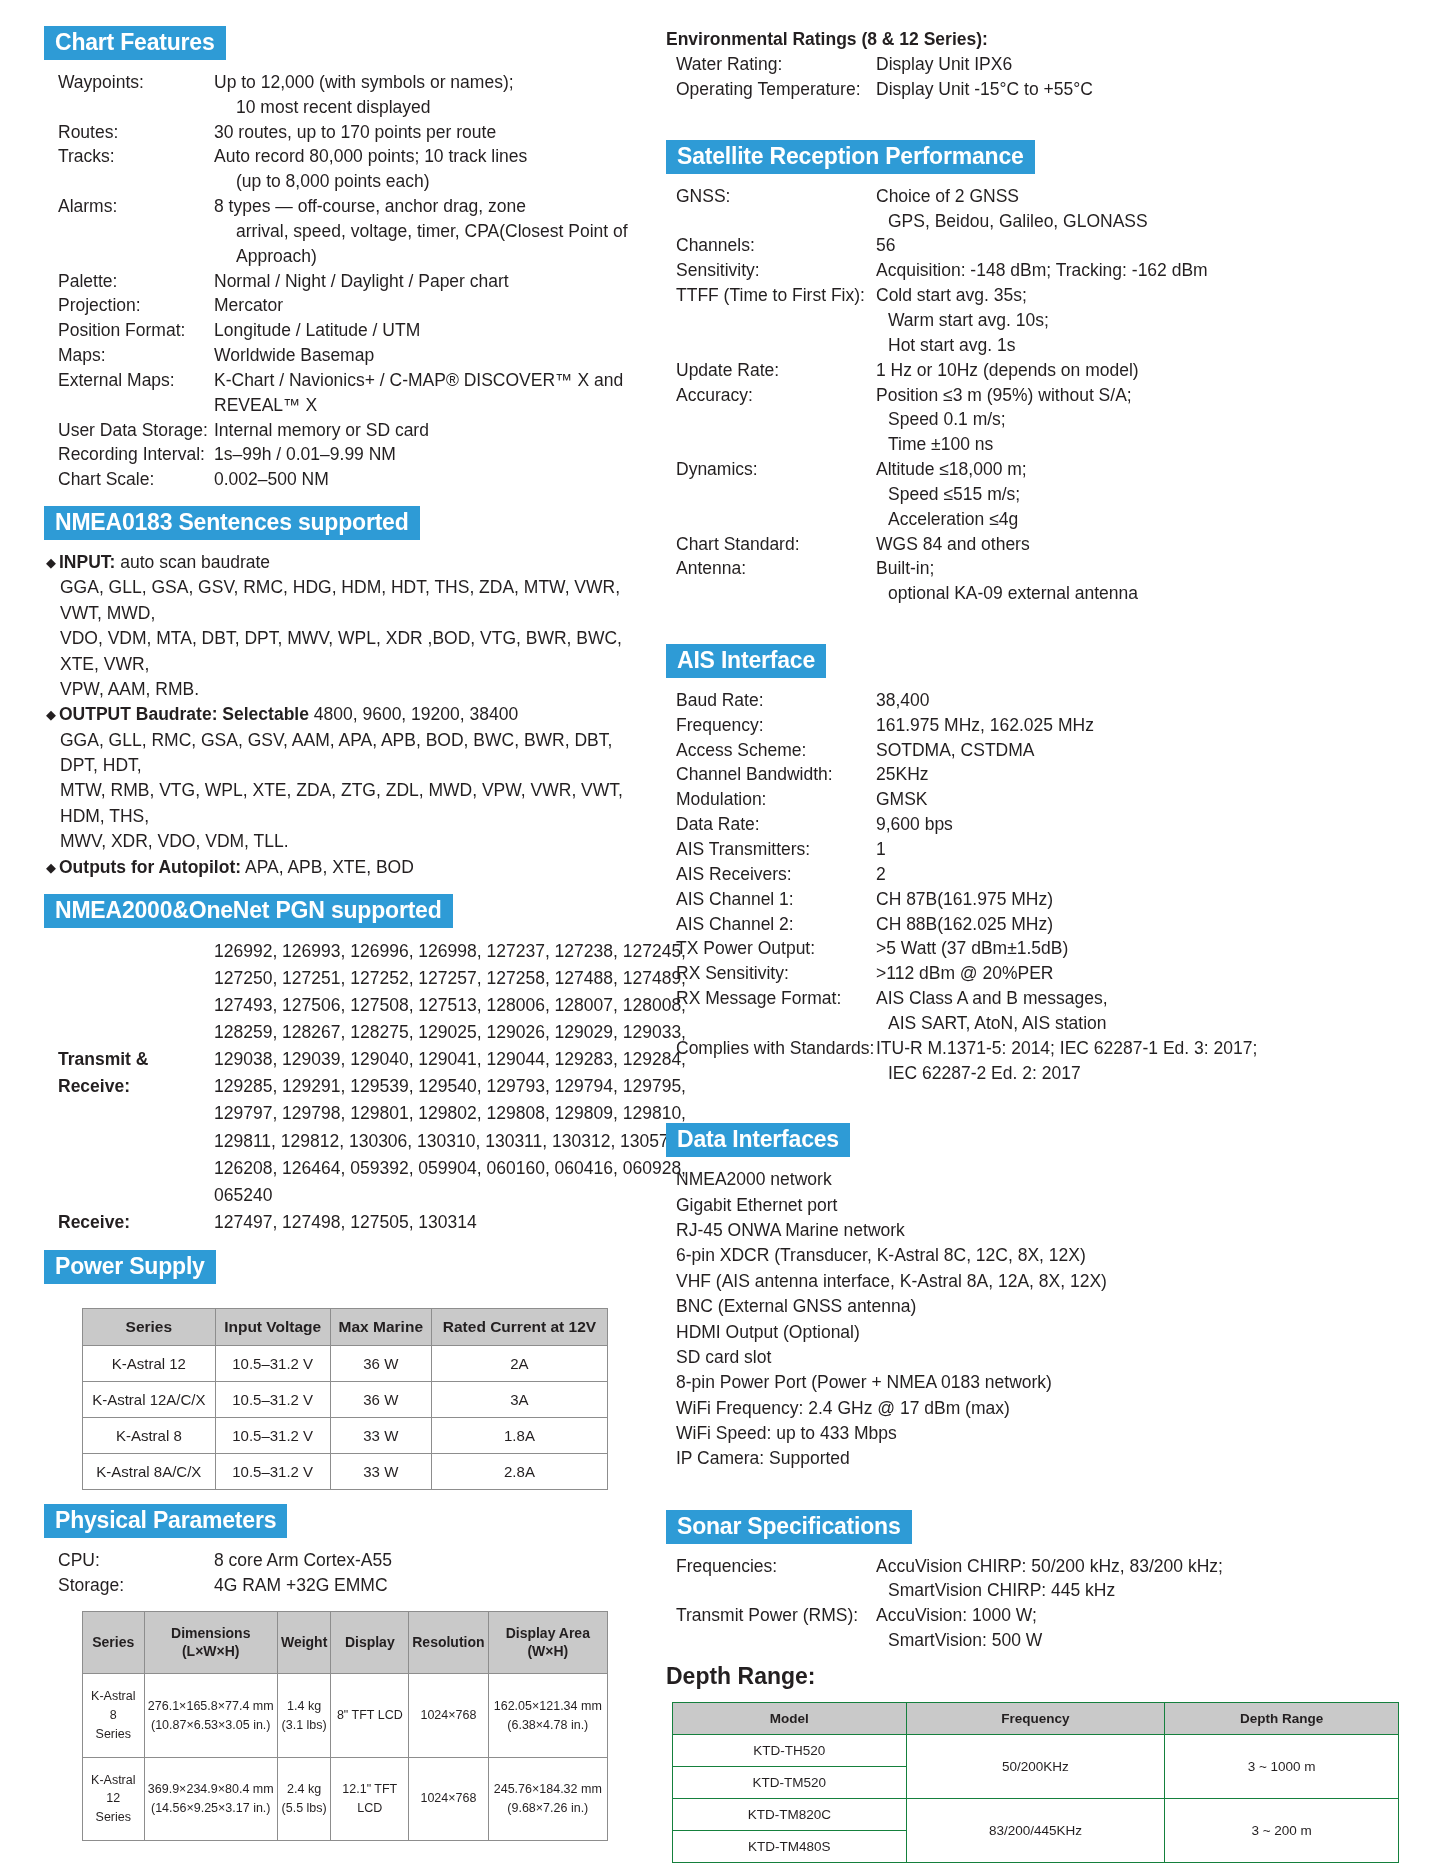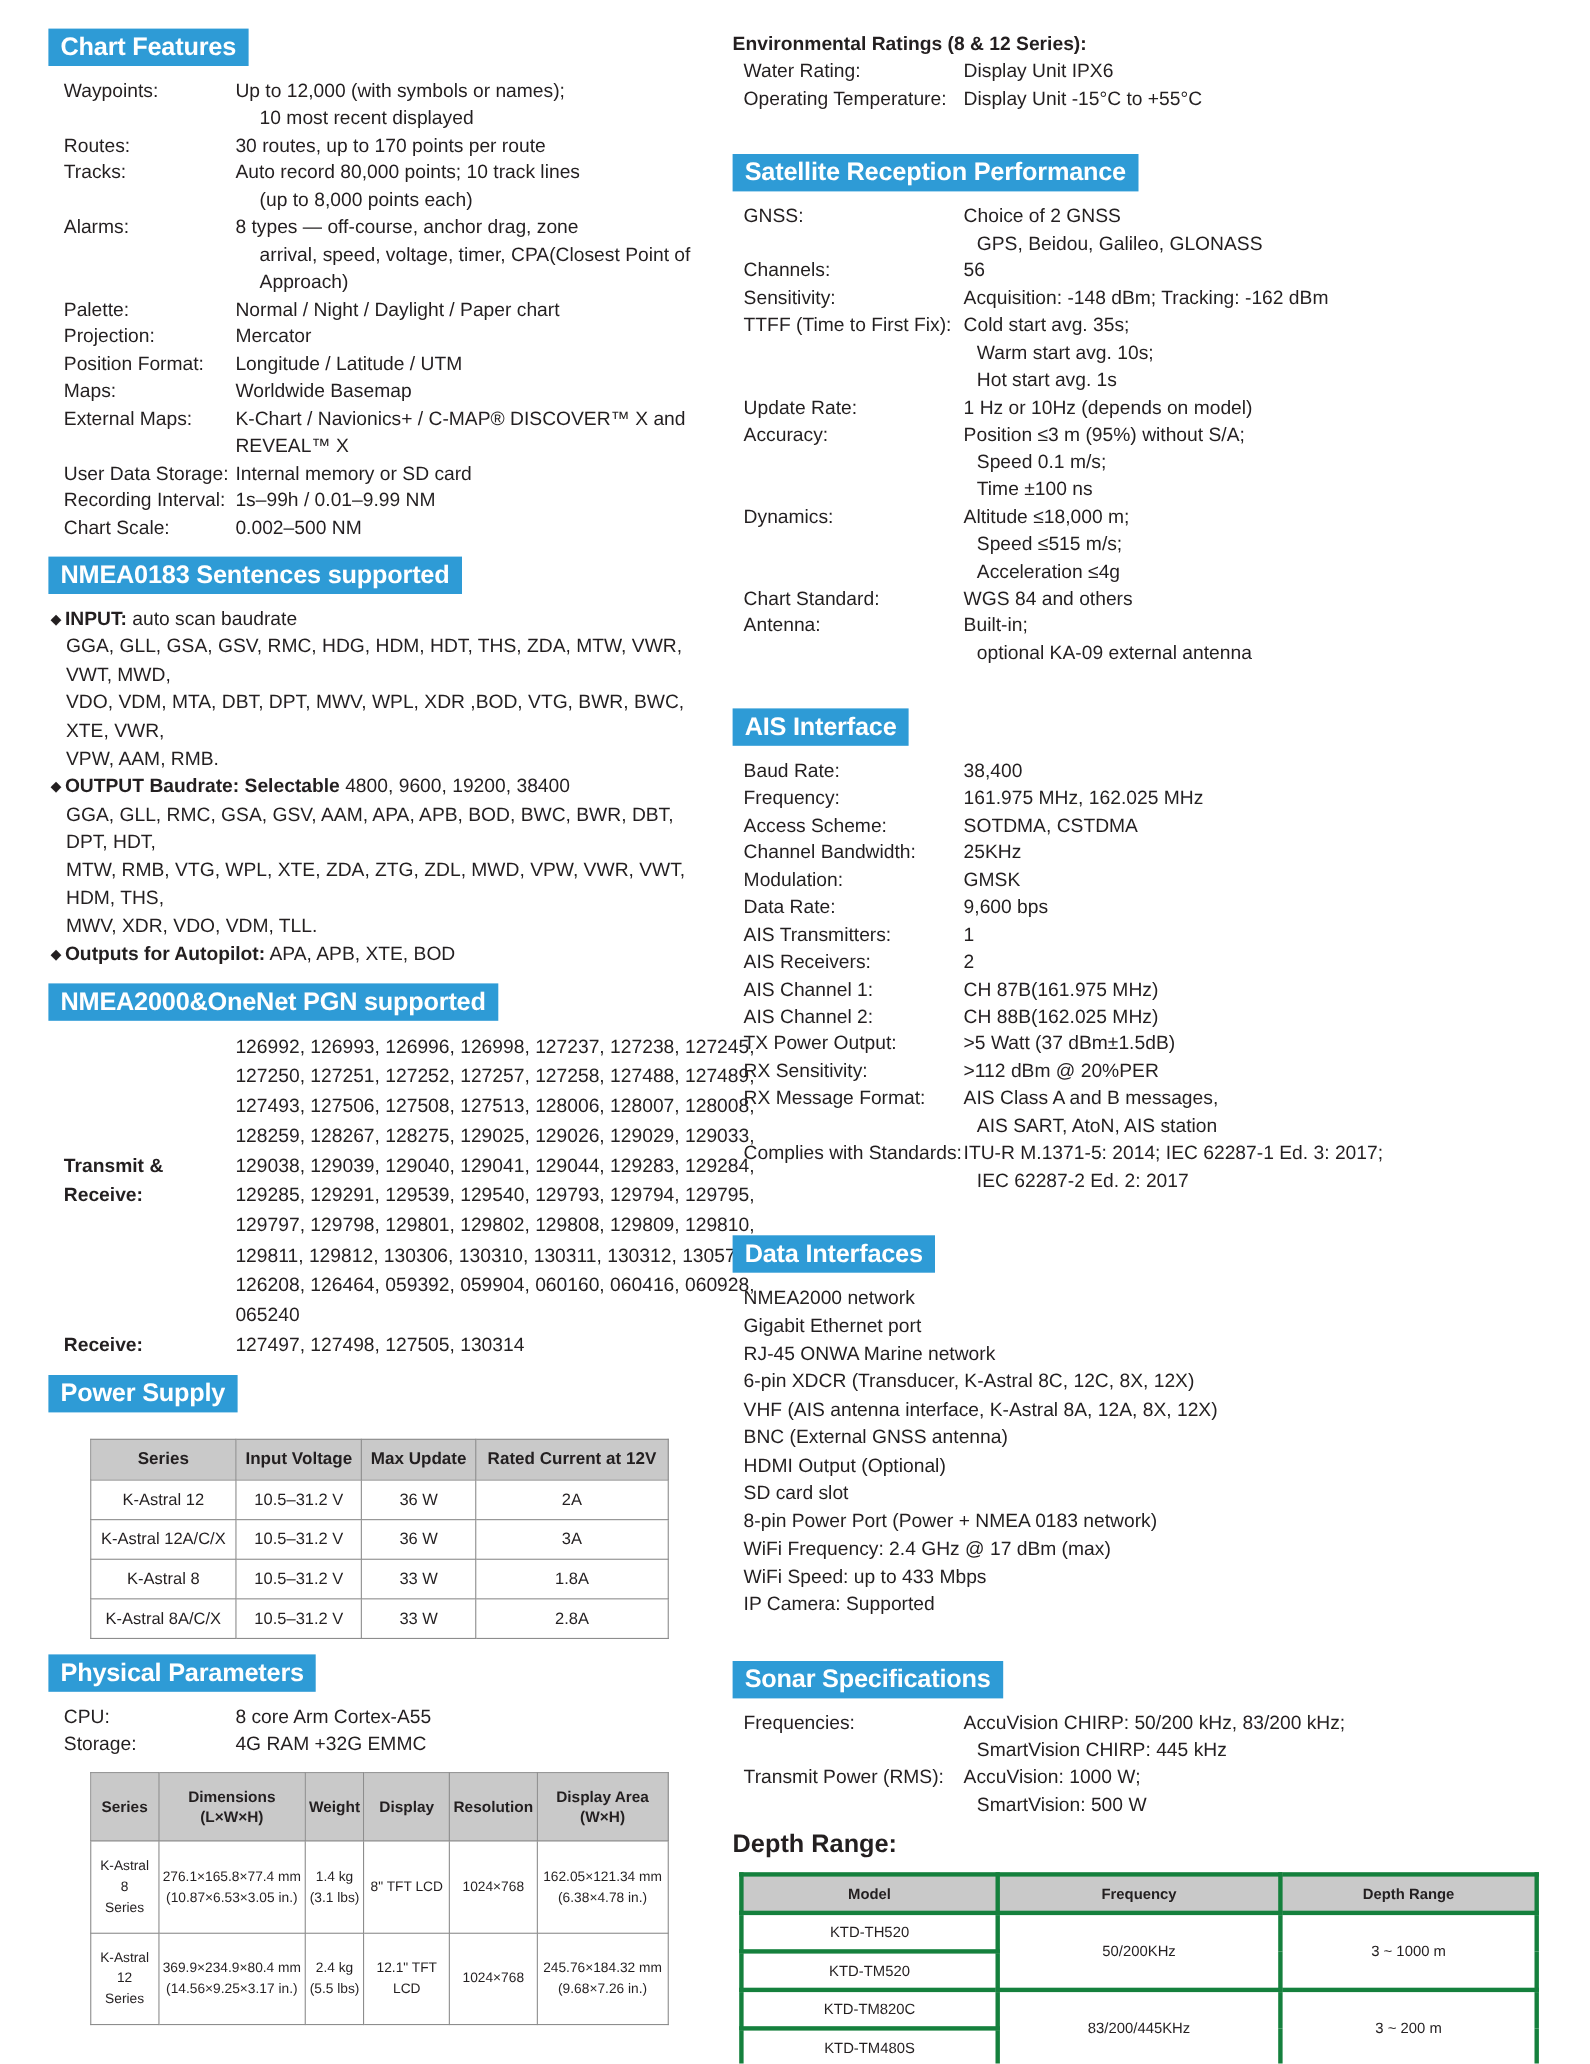--- a/index.html
+++ b/index.html
@@ -62,21 +62,21 @@
   }
   .tbl-power th { background: #c9c9c9; font-weight: bold; font-size: 15.5px; }
   .tbl-power td { font-size: 15px; }
 
   .tbl-phys { margin: 14px 0 0 46px; width: 526px; }
   .tbl-phys th, .tbl-phys td { border: 1px solid #8d8d8d; text-align: center; padding: 7px 3px; }
   .tbl-phys th { background: #c9c9c9; font-weight: bold; font-size: 14px; line-height: 1.25; padding: 13px 3px; }
   .tbl-phys td { font-size: 12.5px; line-height: 1.5; padding: 13px 3px; }
 
   .tbl-depth { margin: 12px 0 0 18px; width: 727px; }
-  .tbl-depth th, .tbl-depth td { border: 4px solid #15803d; text-align: center; padding: 8px 4px; }
+  .tbl-depth th, .tbl-depth td { border: 1px solid #15803d; text-align: center; padding: 8px 4px; }
   .tbl-depth th { background: #c9c9c9; font-weight: bold; font-size: 13.5px; }
   .tbl-depth td { font-size: 13.5px; }
 
   .env-title { font-size: 17.5px; font-weight: bold; padding-left: 12px; line-height: 1.5; }
   .depth-label { font-size: 23px; padding-left: 12px; padding-top: 10px; font-weight: bold; }
 </style>
 </head>
 <body>
 
 <div class="page">
@@ -187,21 +187,21 @@
             <div>127497, 127498, 127505, 130314</div>
           </div>
       </div>
 
       <div class="sect-head">Power Supply</div>
       <table class="tbl-power">
         <thead>
             <tr id="ps-head">
               <th>Series</th>
               <th>Input Voltage</th>
-              <th>Max Update</th>
+              <th>Max Marine</th>
               <th>Rated Current at 12V</th>
             </tr>
           </thead>
         <tbody id="ps-body">
             <tr>
               <td>K-Astral 12</td>
               <td>10.5–31.2 V</td>
               <td>36 W</td>
               <td>2A</td>
             </tr>

